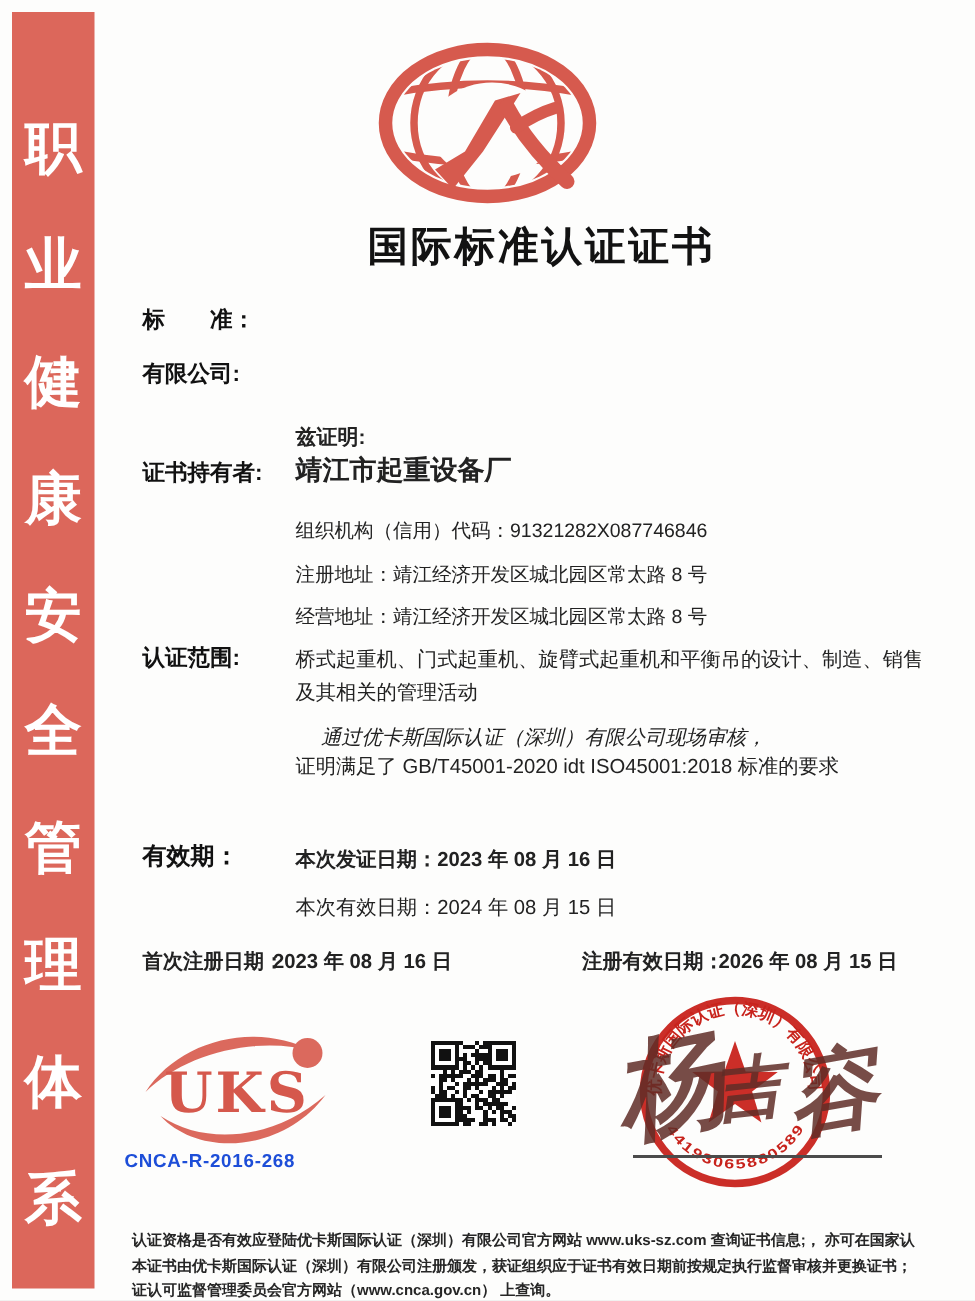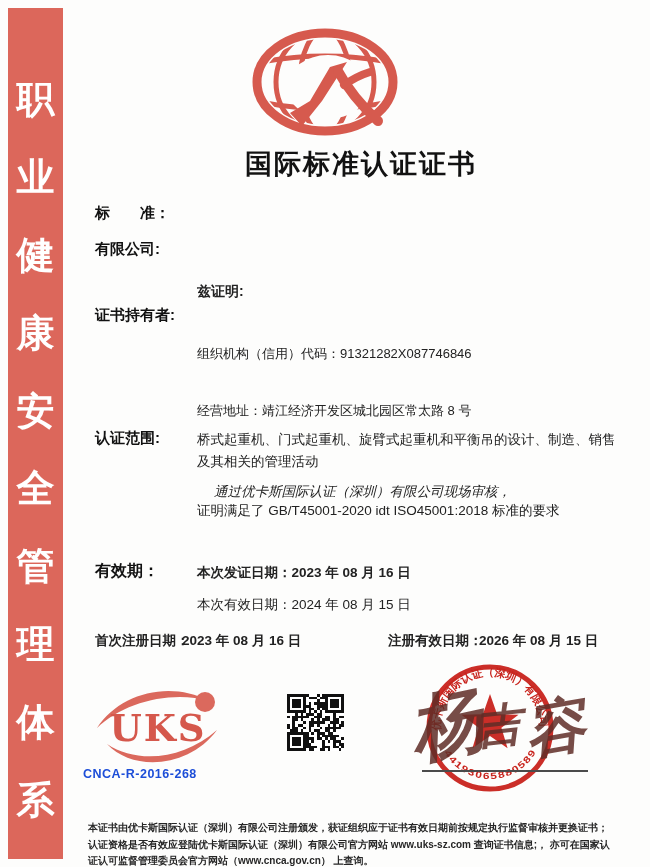--- a/index.html
+++ b/index.html
@@ -99,22 +99,24 @@
 
   <h1 class="abs title" style="margin:0;">国际标准认证证书</h1>
 
   <div class="abs lbl std-lbl">标　　准：</div>
 
   <div class="abs lbl cert-lbl">有限公司:</div>
 
   <div class="abs val hereby">兹证明:</div>
 
   <div class="abs lbl holder-lbl">证书持有者:</div>
+  <div class="abs val holder-val">靖江市起重设备厂</div>
 
   <div class="abs val org-code">组织机构（信用）代码：91321282X087746846</div>
+  <div class="abs val reg-addr">注册地址：靖江经济开发区城北园区常太路 8 号</div>
   <div class="abs val biz-addr">经营地址：靖江经济开发区城北园区常太路 8 号</div>
 
   <div class="abs lbl scope-lbl">认证范围:</div>
   <div class="abs val scope-val">桥式起重机、门式起重机、旋臂式起重机和平衡吊的设计、制造、销售及其相关的管理活动</div>
 
   <div class="abs val audit1">通过优卡斯国际认证（深圳）有限公司现场审核，</div>
   <div class="abs val audit2">证明满足了 GB/T45001-2020 idt ISO45001:2018 标准的要求</div>
 
   <div class="abs lbl validity-lbl">有效期：</div>
   <div class="abs val issue-date">本次发证日期：2023 年 08 月 16 日</div>
@@ -326,18 +328,18 @@
     </text>
   </svg>
   <div class="abs sig-line"></div>
   <div class="abs signature">
     <span class="sig-c1">杨</span>
     <span class="sig-c2">吉</span>
     <span class="sig-c3">容</span>
   </div>
 
   <div class="abs notes">
+    <div>认证资格是否有效应登陆优卡斯国际认证（深圳）有限公司官方网站 www.uks-sz.com 查询证书信息;， 亦可在国家认</div>
     <div>本证书由优卡斯国际认证（深圳）有限公司注册颁发，获证组织应于证书有效日期前按规定执行监督审核并更换证书；</div>
-    <div>认证资格是否有效应登陆优卡斯国际认证（深圳）有限公司官方网站 www.uks-sz.com 查询证书信息;， 亦可在国家认</div>
     <div>证认可监督管理委员会官方网站（www.cnca.gov.cn） 上查询。</div>
   </div>
 
 </div>
 
 </body></html>

